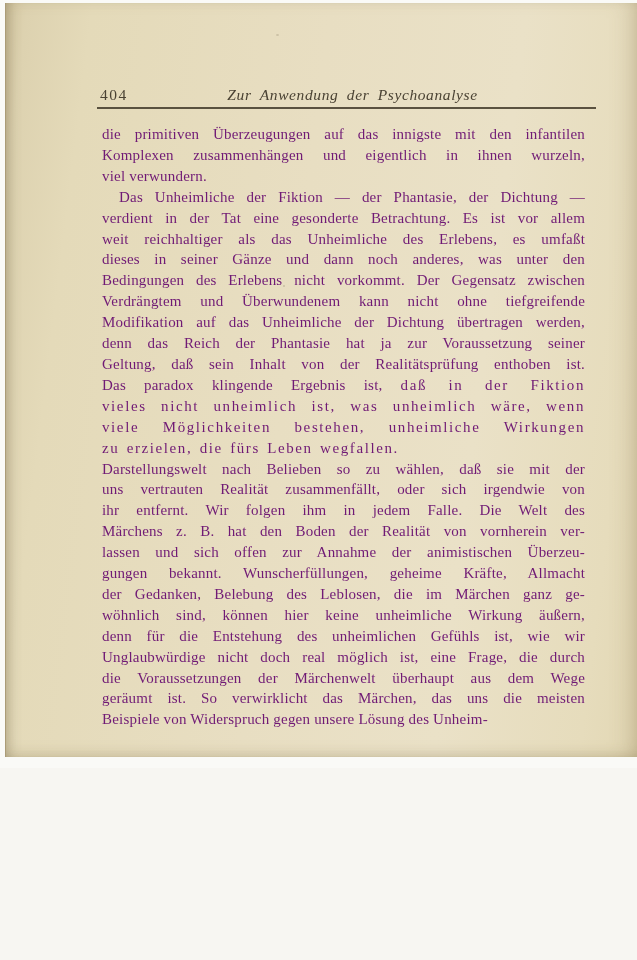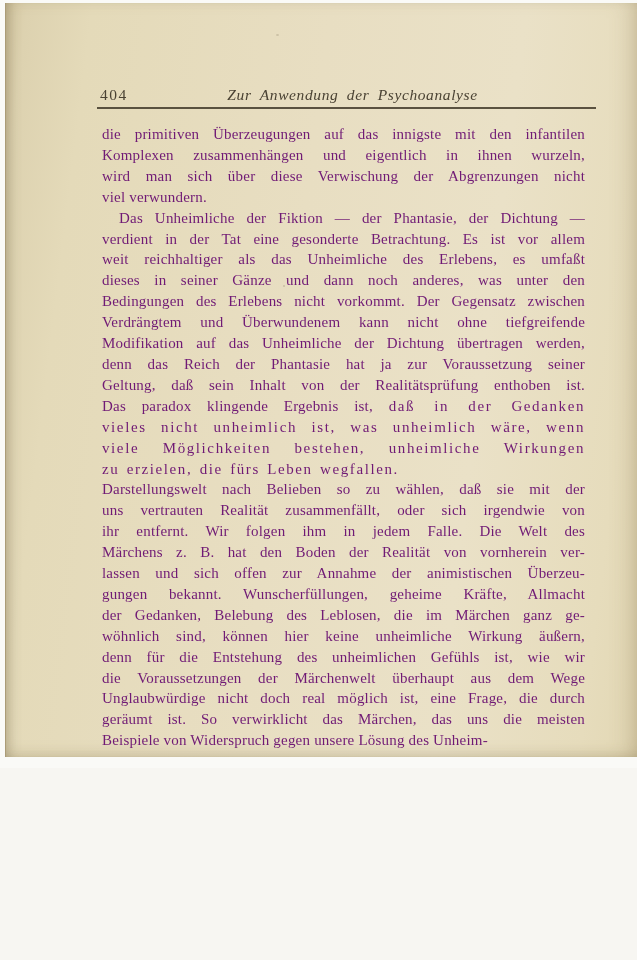--- a/index.html
+++ b/index.html
@@ -58,42 +58,41 @@
 
   <div class="header-row">
     <span class="page-number">404</span>
     <span class="running-title">Zur Anwendung der Psychoanalyse</span>
   </div>
   <div class="header-rule"></div>
 
   <div class="text-block">
       <div class="line"><span>die primitiven Überzeugungen auf das innigste mit den infantilen</span></div>
       <div class="line"><span>Komplexen zusammenhängen und eigentlich in ihnen wurzeln,</span></div>
-      <div class="line"><span>wird man sich über diese Verwischung der Abgrenzungen nicht</span></div>
       <div class="line last"><span>viel verwundern.</span></div>
       <div class="line indent"><span>Das Unheimliche der Fiktion — der Phantasie, der Dichtung —</span></div>
       <div class="line"><span>verdient in der Tat eine gesonderte Betrachtung. Es ist vor allem</span></div>
       <div class="line"><span>weit reichhaltiger als das Unheimliche des Erlebens, es umfaßt</span></div>
       <div class="line"><span>dieses in seiner Gänze und dann noch anderes, was unter den</span></div>
       <div class="line"><span>Bedingungen des Erlebens nicht vorkommt. Der Gegensatz zwischen</span></div>
       <div class="line"><span>Verdrängtem und Überwundenem kann nicht ohne tiefgreifende</span></div>
       <div class="line"><span>Modifikation auf das Unheimliche der Dichtung übertragen werden,</span></div>
       <div class="line"><span>denn das Reich der Phantasie hat ja zur Voraussetzung seiner</span></div>
       <div class="line"><span>Geltung, daß sein Inhalt von der Realitätsprüfung enthoben ist.</span></div>
-      <div class="line"><span>Das paradox klingende Ergebnis ist, </span><span class="sp">daß in der Gedanken</span></div>
+      <div class="line"><span>Das paradox klingende Ergebnis ist, </span><span class="sp">daß in der Fiktion</span></div>
       <div class="line"><span class="sp">vieles nicht unheimlich ist, was unheimlich wäre, wenn</span></div>
       <div class="line"><span class="sp">viele Möglichkeiten bestehen, unheimliche Wirkungen</span></div>
       <div class="line last"><span class="sp">zu erzielen, die fürs Leben wegfallen.</span></div>
       <div class="line"><span>Darstellungswelt nach Belieben so zu wählen, daß sie mit der</span></div>
       <div class="line"><span>uns vertrauten Realität zusammenfällt, oder sich irgendwie von</span></div>
       <div class="line"><span>ihr entfernt.  Wir folgen ihm in jedem Falle.  Die Welt des</span></div>
       <div class="line"><span>Märchens z. B. hat den Boden der Realität von vornherein ver-</span></div>
       <div class="line"><span>lassen und sich offen zur Annahme der animistischen Überzeu-</span></div>
       <div class="line"><span>gungen bekannt. Wunscherfüllungen, geheime Kräfte, Allmacht</span></div>
       <div class="line"><span>der Gedanken, Belebung des Leblosen, die im Märchen ganz ge-</span></div>
       <div class="line"><span>wöhnlich sind, können hier keine unheimliche Wirkung äußern,</span></div>
       <div class="line"><span>denn für die Entstehung des unheimlichen Gefühls ist, wie wir</span></div>
+      <div class="line"><span>Unglaubwürdige nicht doch real möglich ist, eine Frage, die durch</span></div>
       <div class="line"><span>die Voraussetzungen der Märchenwelt überhaupt aus dem Wege</span></div>
-      <div class="line"><span>Unglaubwürdige nicht doch real möglich ist, eine Frage, die durch</span></div>
       <div class="line"><span>geräumt ist. So verwirklicht das Märchen, das uns die meisten</span></div>
       <div class="line last"><span>Beispiele von Widerspruch gegen unsere Lösung des Unheim-</span></div>
     </div>
 </div>
 
 </body></html>

